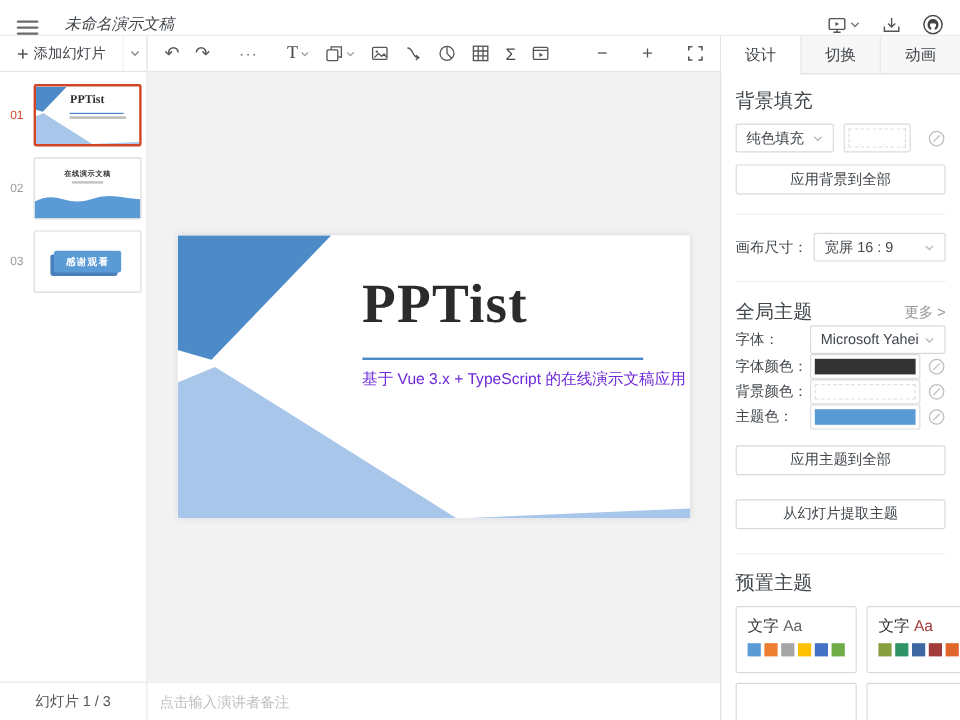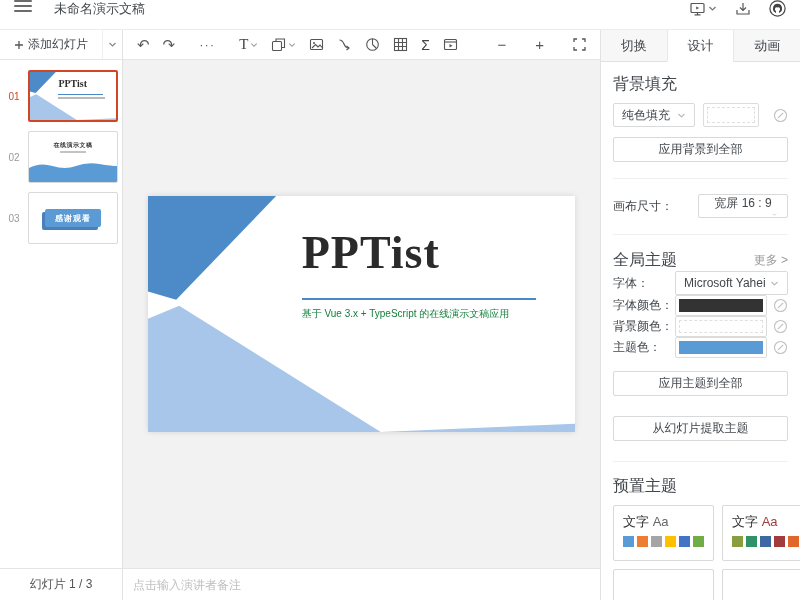--- a/index.html
+++ b/index.html
@@ -1,20 +1,20 @@
 <!DOCTYPE html>
 <html><head>
 <meta charset="utf-8">
 <style>
   * { margin:0; padding:0; box-sizing:border-box; }
   html,body { width:800px; height:600px; overflow:hidden; background:#fff;
     font-family:"Liberation Sans", sans-serif; color:#41464b; }
 
   
-  .header { height:30px; display:flex; align-items:flex-start; border-bottom:1px solid #ececec; padding:0 14px; }
+  .header { height:30px; display:flex; align-items:flex-end; border-bottom:1px solid #ececec; padding:0 14px;font-style:italic; }
   .hamburger { width:18px; display:flex; flex-direction:column; gap:3px; cursor:pointer; }
   .hamburger span { height:2px; background:#6b6b6b; border-radius:1px; }
   .doc-title { margin-left:22px; font-size:13px; color:#41464b; }
   .header-right { margin-left:auto; display:flex; align-items:center; gap:18px; }
   .hicon { display:flex; align-items:center; gap:2px; color:#555; }
   svg.ic { display:block; }
 
   
   .main { display:flex; height:570px; }
   .left  { width:123px; border-right:1px solid #e2e2e2; display:flex; flex-direction:column; }
@@ -65,21 +65,21 @@
   
   .canvas { flex:1; background:#f2f2f2; position:relative; }
   .slide { position:absolute; left:25px; top:136px; width:427px; height:236px; background:#fff;
            box-shadow:0 0 6px rgba(0,0,0,0.12); overflow:hidden; }
   .tri-dark  { position:absolute; inset:0; background:#4d8ac8; clip-path:polygon(0 0,30% 0,6.6% 44%,0 40.5%); }
   .tri-light { position:absolute; inset:0; background:#a7c6e9; clip-path:polygon(7.3% 46.5%,0 52%,0 100%,54.5% 100%); }
   .tri-strip { position:absolute; inset:0; background:#a7c6e9; clip-path:polygon(54.5% 100%,100% 96.5%,100% 100%); }
   .slide-title { position:absolute; left:36%; top:30px; font-family:"Liberation Serif", serif; font-weight:bold;
                  font-size:46px; color:#2b2b2b; letter-spacing:1px; }
   .slide-line { position:absolute; left:36%; top:102px; width:234px; height:2px; background:#4a89c7; }
-  .slide-sub  { position:absolute; left:36%; top:111px; font-size:10px; color:#15803d; }
+  .slide-sub  { position:absolute; left:36%; top:111px; font-size:13px; color:#6d28d9; }
 
   
   .notes { height:32px; border-top:1px solid #e5e5e5; display:flex; align-items:center; padding:0 10px; background:#fff; }
   .notes input { border:none; outline:none; width:100%; font-size:12px; color:#555; font-family:"Liberation Sans", sans-serif; }
   .notes input::placeholder { color:#bfbfbf; }
 
   
   .tabs { height:32px; display:flex; }
   .tab { flex:1; display:flex; align-items:center; justify-content:center; font-size:13px; color:#41464b;
          background:#f7f7f7; border-bottom:1px solid #e0e0e0; border-left:1px solid #e8e8e8; cursor:pointer; }
@@ -95,21 +95,21 @@
   .fill-row .sel { width:82px; flex:none; }
   .color-btn { flex:1; height:24px; border:1px solid #dcdcdc; border-radius:2px; background:#fff; padding:3px; cursor:pointer; }
   .color-inner { width:100%; height:100%; }
   .color-inner.is-white { border:1px dashed #e0e0e0; }
   .dropper { width:15px; height:15px; margin-left:6px; flex:none; cursor:pointer; }
   .wbtn { margin-top:10px; height:25px; width:100%; border:1px solid #d9d9d9; border-radius:2px; background:#fff;
           display:flex; align-items:center; justify-content:center; font-size:12px; color:#41464b; cursor:pointer; }
   .hr { border:none; border-top:1px solid #f0f0f0; margin-top:16px; }
   .label-row { margin-top:15px; }
   .label-row .plabel { font-size:12px; }
-  .label-row .sel { margin-left:auto; width:90px;flex-direction:column; }
+  .label-row .sel { margin-left:auto; width:110px; }
   .theme-head { margin-top:15px; display:flex; align-items:center; }
   .more-link { margin-left:auto; font-size:12px; color:#999; cursor:pointer; }
   .prop-row { }
   .prop-row .plabel { width:62px; font-size:12px; flex:none; }
   .prop-row .sel { flex:1; }
   .color-row .color-btn { height:21px; }
   .preset-label { margin-top:14px; }
   #preset-grid { margin-top:8px; display:grid; grid-template-columns:1fr 1fr; gap:8px; }
   .theme-card { height:56px; background:#fff; border:1px solid #d9d9d9; border-radius:2px; padding:7px 9px; cursor:pointer; }
   .tc-text { font-size:13px; color:#333; }
@@ -281,22 +281,22 @@
       </div>
     </div>
 
     <div class="notes">
       <input type="text" placeholder="点击输入演讲者备注" style="">
     </div>
   </div>
 
   <div class="right">
     <div class="tabs">
+      <div class="tab active">设计</div>
       <div class="tab">切换</div>
-      <div class="tab active">设计</div>
       <div class="tab">动画</div>
     </div>
 
     <div class="panel">
       <div class="plabel">背景填充</div>
 
       <div class="row fill-row">
         <div class="sel">
           <span>纯色填充</span>
           <svg class="ic caret" width="9" height="9" viewBox="0 0 9 9" fill="none" stroke="#bbb" stroke-width="1.2">

